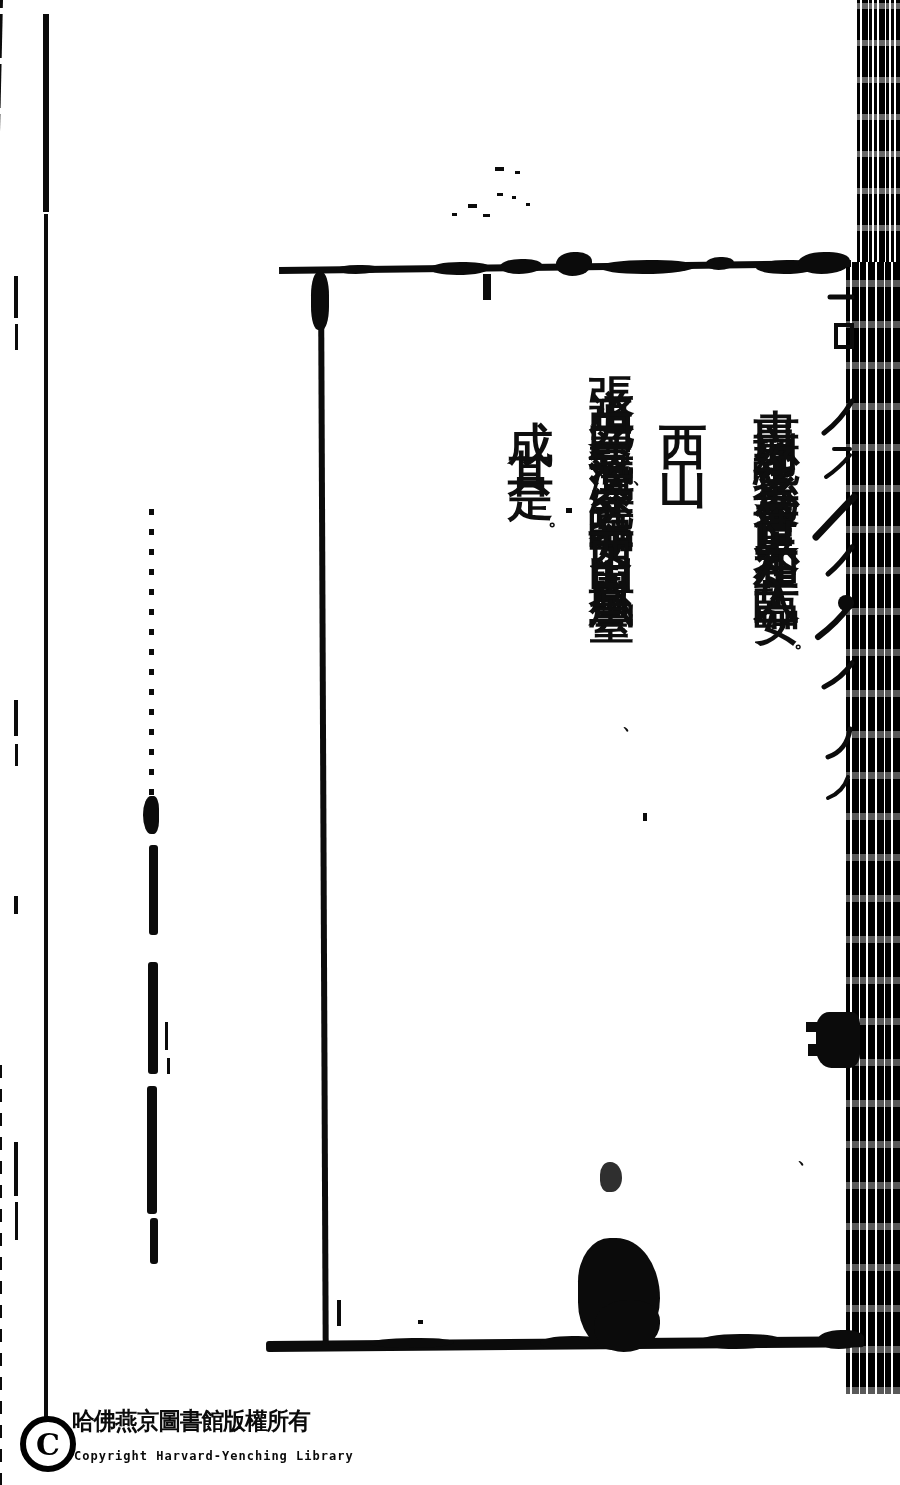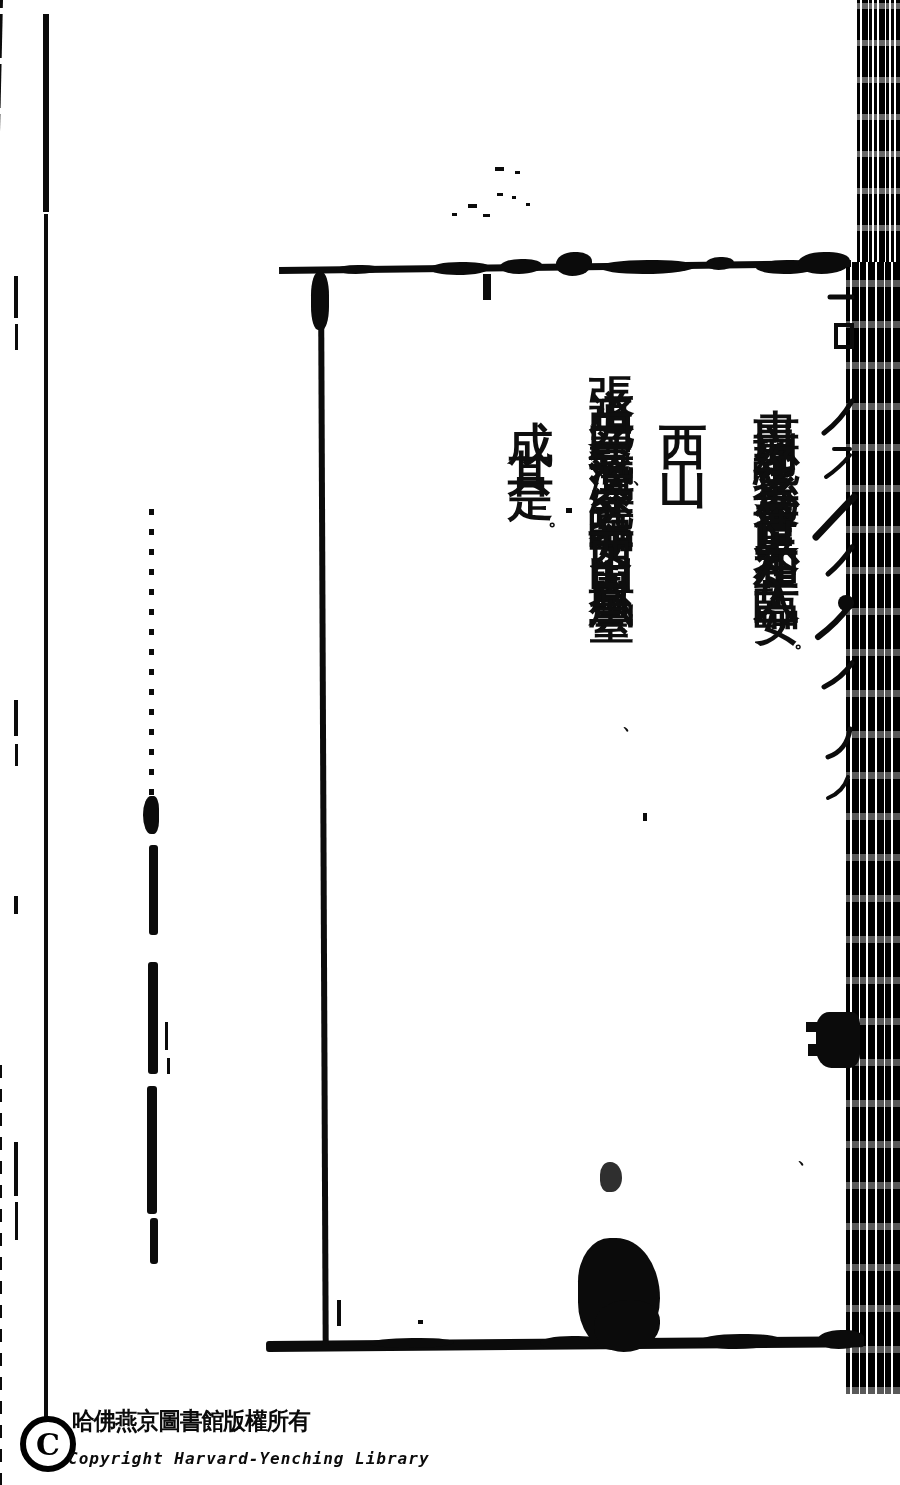--- a/index.html
+++ b/index.html
@@ -47,22 +47,22 @@
     position:absolute;left:20px;top:1416px;width:44px;height:44px;border:6px solid #000;
     border-radius:50%;display:flex;align-items:center;justify-content:center;
     font-family:"DejaVu Serif",serif;font-size:30px;font-weight:bold;color:#000;background:#fff;
   }
   .stamp-cn{
     position:absolute;left:72px;top:1405px;width:240px;color:#0b0b0b;
     font-size:24px;font-weight:bold;letter-spacing:-1px;transform:scaleX(0.94);transform-origin:left;
     font-family:"DejaVu Serif",serif;white-space:nowrap;
   }
   .stamp-en{
-    position:absolute;left:68px;top:1449px;color:#0b0b0b;
-    font-family:"DejaVu Sans Mono",monospace;font-size:16px;font-weight:bold;letter-spacing:1px;white-space:nowrap;font-style:italic;
+    position:absolute;left:74px;top:1449px;color:#0b0b0b;
+    font-family:"DejaVu Sans Mono",monospace;font-size:12px;font-weight:bold;letter-spacing:1px;white-space:nowrap;
   }
   svg{position:absolute;}
 </style>
 </head>
 <body>
 
 <div class="scan">
 
   <div class="ink edge1"></div>
   <div class="ink edge2"></div>

